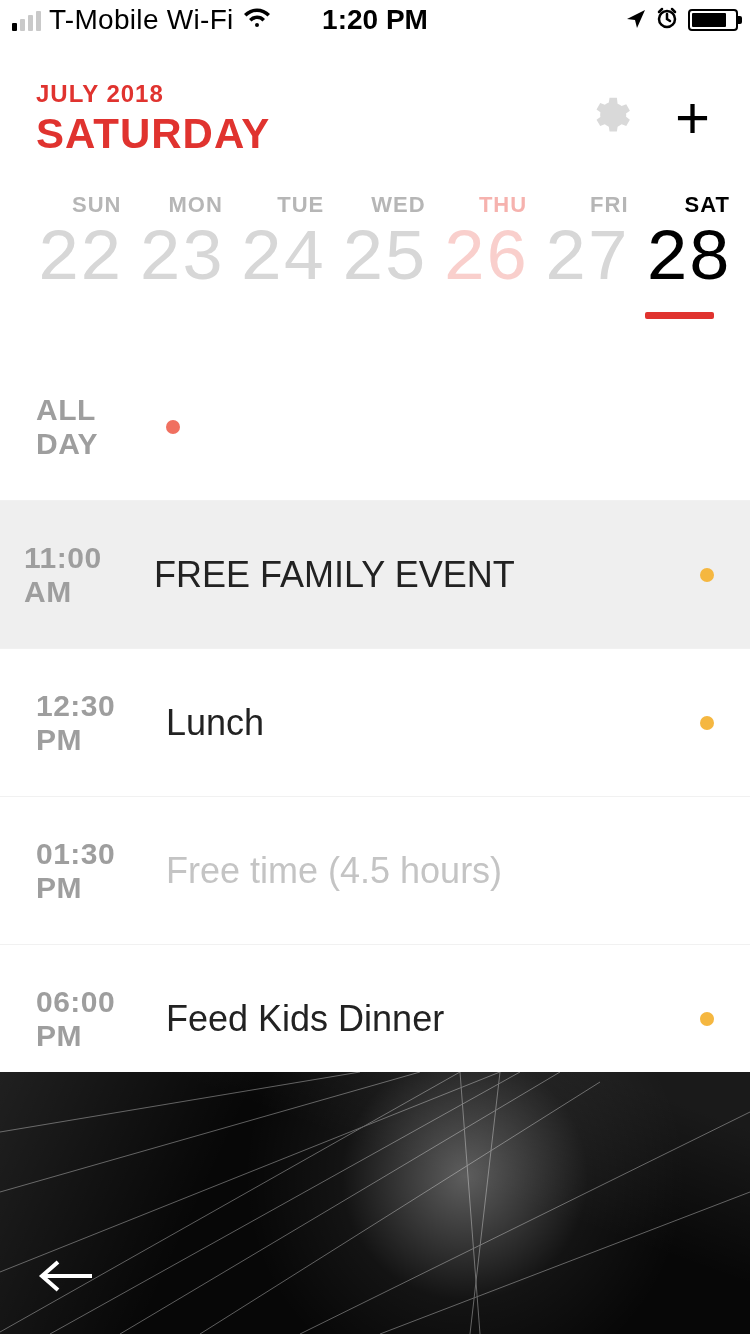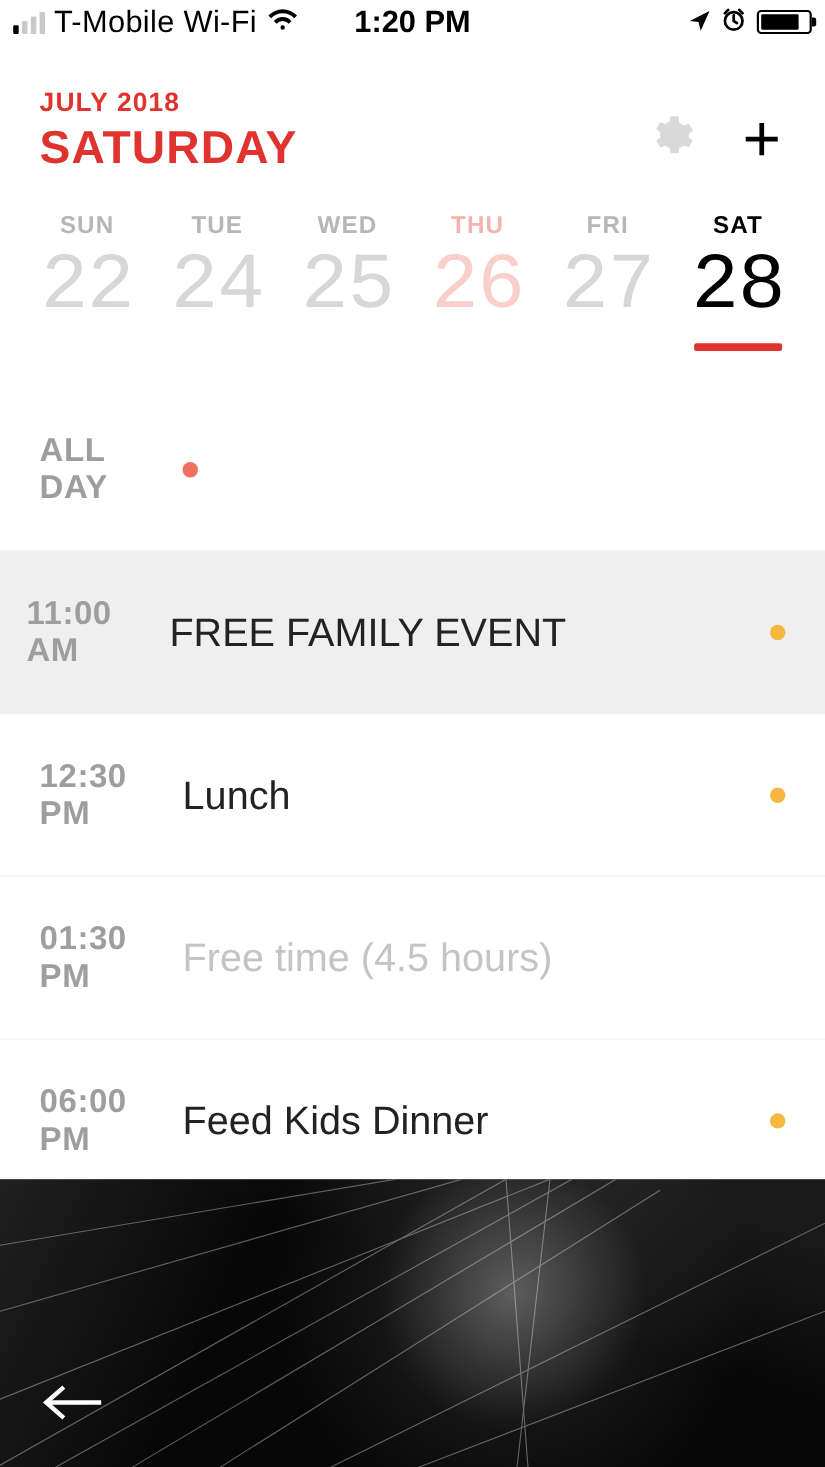--- a/index.html
+++ b/index.html
@@ -42,42 +42,42 @@
   }
   .battery::after {
     content: ""; position: absolute; right: -6px; top: 5px;
     width: 4px; height: 8px; background: #000; border-radius: 0 2px 2px 0;
   }
   .battery-fill { background: #000; height: 100%; width: 80%; border-radius: 1px; }
 
   
   .header {
     padding: 40px 36px 10px 36px;
-    display: flex; justify-content: space-between; align-items: center;
+    display: flex; justify-content: space-between; align-items: flex-start;
   }
   .header-left .month-year {
     color: #e0332f; font-size: 24px; font-weight: 700; letter-spacing: 1px;
   }
   .header-left .day-name {
     color: #e0332f; font-size: 42px; font-weight: 800; letter-spacing: 1px;
     margin-top: 2px;
   }
   .header-right { display:flex; align-items:center; gap: 44px; margin-top: 14px; padding-right: 4px;}
   .gear svg { width: 44px; height: 44px; fill:#d9d9d9; }
   .plus {
     font-size: 60px; font-weight: 300; line-height: 40px; color:#000;
     cursor: pointer;
   }
 
   
   .week {
     display: flex; padding: 24px 20px 0 20px; justify-content: space-between;
   }
   .day-col {
-    flex:1; text-align:center; position:relative; padding-bottom: 24px;
+    flex:1; text-align:right; position:relative; padding-bottom: 24px;
   }
   .day-col .dow {
     font-size: 22px; font-weight: 700; letter-spacing: 1px; color:#b6b6b6;
   }
   .day-col .dnum {
     font-size: 72px; font-weight: 400; color:#d7d7d7; margin-top: 1px;
     letter-spacing: -1px;
     font-family: Liberation Mono, monospace;
   }
   .day-col.today .dow { color:#f6b2ae; }
@@ -179,20 +179,24 @@
         </svg>
     </span>
     <span class="plus">+</span>
   </div>
 </div>
 
 <div class="week" id="week">
     <div class="day-col">
       <div class="dow">SUN</div>
       <div class="dnum">22</div>
+    </div>
+    <div class="day-col">
+      <div class="dow">MON</div>
+      <div class="dnum">23</div>
     </div>
     <div class="day-col">
       <div class="dow">TUE</div>
       <div class="dnum">24</div>
     </div>
     <div class="day-col">
       <div class="dow">WED</div>
       <div class="dnum">25</div>
     </div>
     <div class="day-col today">

